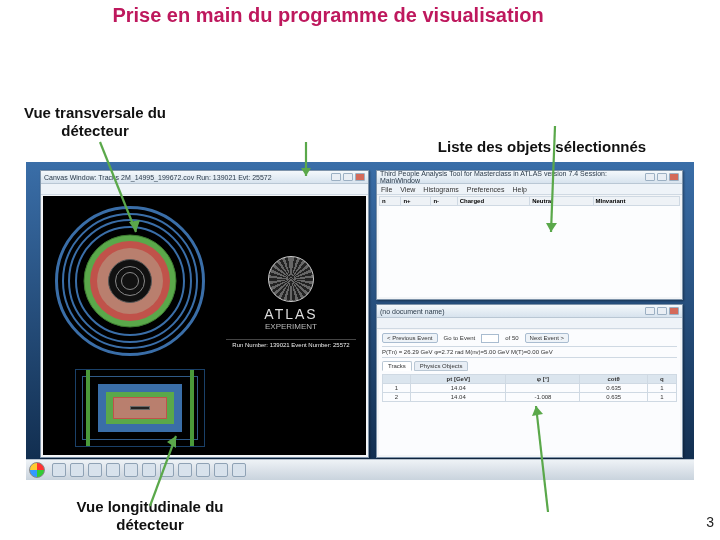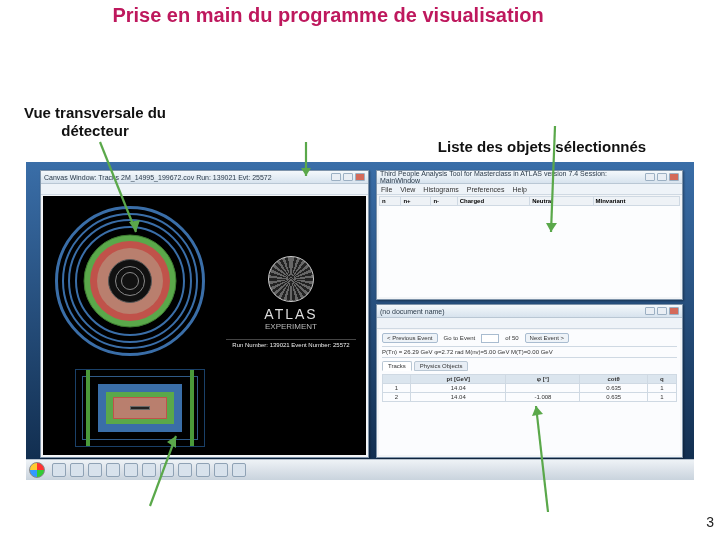--- a/index.html
+++ b/index.html
@@ -74,20 +74,21 @@
 </style>
 </head>
 <body>
 
 <div class="slide">
 
   <h1 class="title">Prise en main du programme de visualisation</h1>
 
   <div class="lbl tl">Vue transversale du détecteur</div>
   <div class="lbl tr">Liste des objets sélectionnés</div>
+  <div class="lbl bl">Vue longitudinale du détecteur</div>
   <div class="pagenum">3</div>
 
   <div class="desktop">
 
     <div class="win w1">
       <div class="bar">
         <span>Canvas Window: Tracks 2M_14995_199672.cov Run: 139021 Evt: 25572</span>
         <div class="btns">
             <span></span>
             <span></span>

